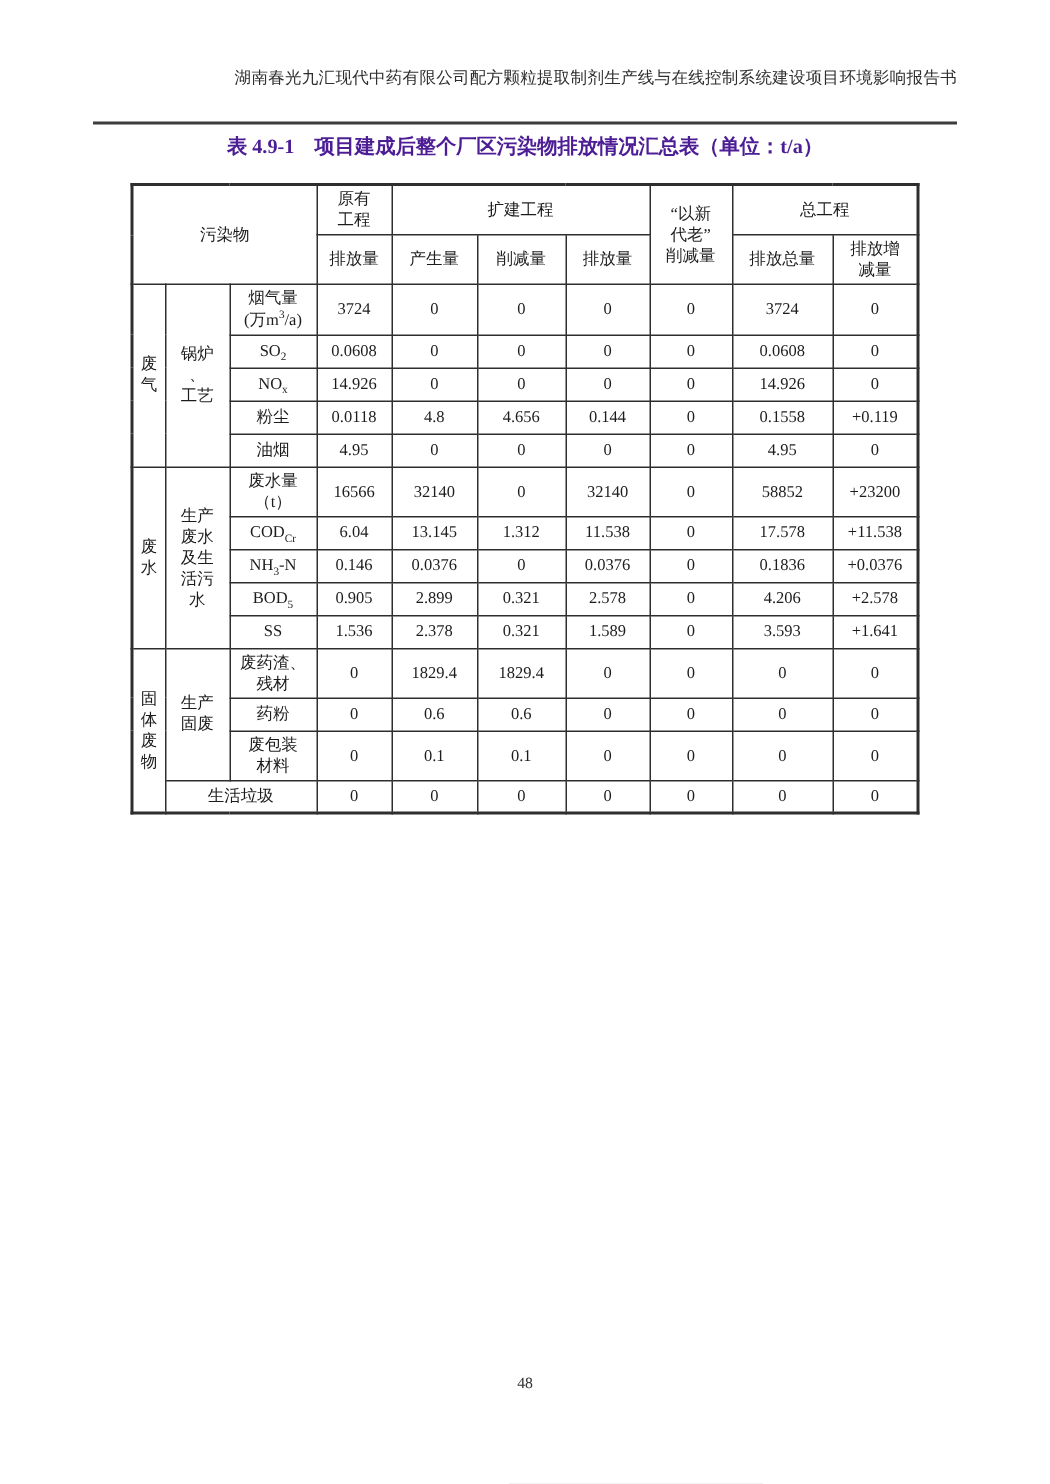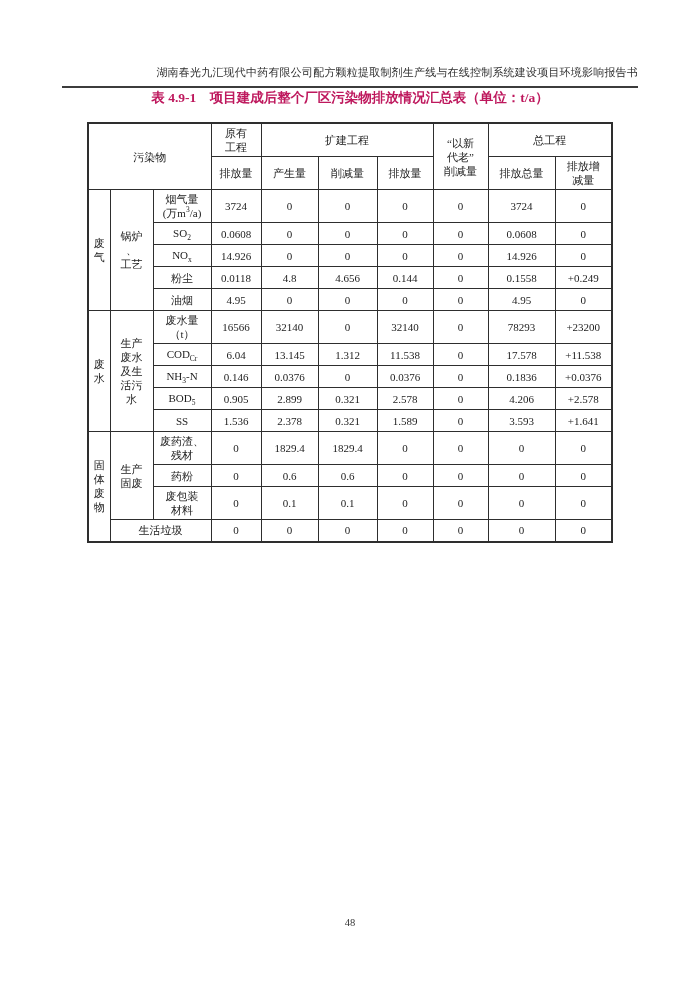--- a/index.html
+++ b/index.html
@@ -11,28 +11,27 @@
     color:#1c1c1c;
     overflow:hidden;
     margin:0 auto;
   }
   .doc-header{
     position:absolute;top:45px;left:62px;width:576px;
     text-align:right;
     font-size:11px;line-height:14px;
     letter-spacing:0.2px;
     color:#2e2e2e;
-    padding-bottom:7px;
+    padding-bottom:22px;
     border-bottom:2px solid #3c3c3c;
-    margin-top:20px;
   }
   .table-title{
     position:absolute;top:89px;left:0;width:700px;
     text-align:center;
-    font-size:13.5px;font-weight:bold;color:#be185d;
+    font-size:13.5px;font-weight:bold;color:#4c1d95;
   }
   table.tbl{
     position:absolute;left:87px;top:122px;
     border-collapse:collapse;table-layout:fixed;
     border:2px solid #2e2e2e;
     background:#fff;
   }
   .tbl th,.tbl td{
     border:1px solid #2e2e2e;
     text-align:center;vertical-align:middle;
@@ -135,21 +134,21 @@
           <td>0</td>
         </tr>
         <tr>
           <td>粉尘</td>
           <td>0.0118</td>
           <td>4.8</td>
           <td>4.656</td>
           <td>0.144</td>
           <td>0</td>
           <td>0.1558</td>
-          <td>+0.249</td>
+          <td>+0.119</td>
         </tr>
         <tr>
           <td>油烟</td>
           <td>4.95</td>
           <td>0</td>
           <td>0</td>
           <td>0</td>
           <td>0</td>
           <td>4.95</td>
           <td>0</td>
@@ -162,21 +161,21 @@
 及生
 活污
 水</td>
           <td>废水量
 （t）</td>
           <td>16566</td>
           <td>32140</td>
           <td>0</td>
           <td>32140</td>
           <td>0</td>
-          <td>78293</td>
+          <td>58852</td>
           <td>+23200</td>
         </tr>
         <tr>
           <td>COD<sub>Cr</sub></td>
           <td>6.04</td>
           <td>13.145</td>
           <td>1.312</td>
           <td>11.538</td>
           <td>0</td>
           <td>17.578</td>

